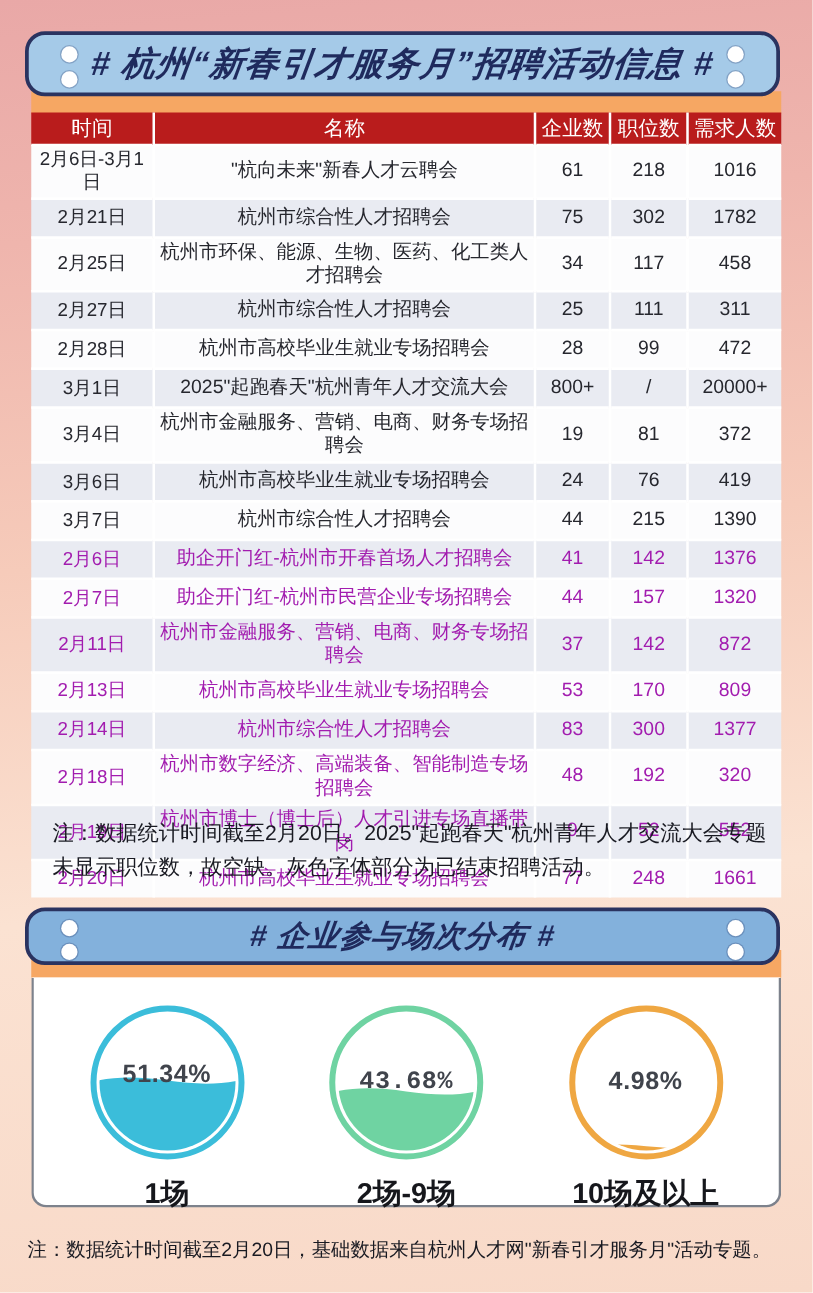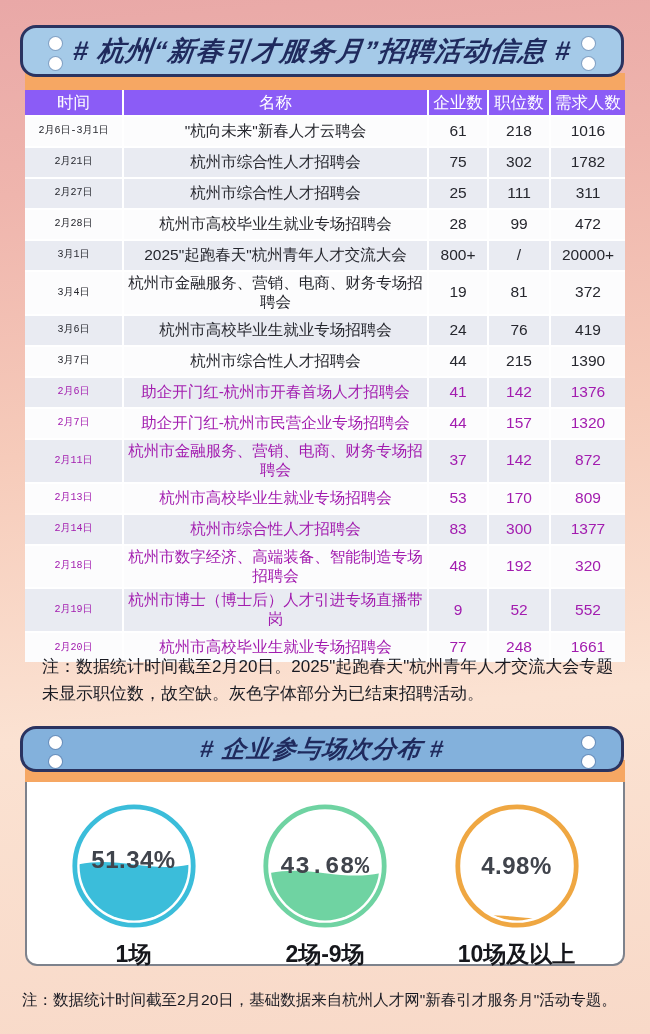--- a/index.html
+++ b/index.html
@@ -17,48 +17,48 @@
   .banner.second{background:#83b1dc;}
   .banner-title{
     color:#1f2a5d;font-weight:900;font-style:italic;display:inline-block;
     transform:skewX(-7deg);letter-spacing:1px;white-space:nowrap;
   }
   .nail{position:absolute;width:13px;height:13px;border-radius:50%;background:#ffffff;box-shadow:0 0 0 1px rgba(32,42,90,.25);}
   .orange-bar{left:25px;width:600px;background:#f6a763;z-index:1;}
   
   table.grid{left:25px;top:90px;width:600px;border-collapse:collapse;z-index:2;position:absolute;table-layout:fixed;}
   table.grid th{
-    background:#8b5cf6;color:#ffffff;font-size:16.5px;font-weight:500;
+    background:#b91c1c;color:#ffffff;font-size:16.5px;font-weight:500;
     height:23px;padding:1px 2px;border-left:2px solid #ffffff;
   }
   table.grid th:first-child{border-left:none;}
   table.grid td{
     font-size:15.5px;text-align:center;height:25px;padding:2px 3px;line-height:1.22;
     border-top:2px solid #ffffff;border-left:2px solid #ffffff;
     background:#fcfcfd;color:#26272e;word-break:break-all;
   }
-  table.grid td:first-child{border-left:none;font-size:10px;font-family:Liberation Mono, monospace;}
+  table.grid td:first-child{border-left:none;font-size:15px;}
   table.grid tr.alt td{background:#e9ebf2;margin-left:36px;}
   table.grid tr.ended td{color:#a21caf;}
   
   .note{color:#191a22;font-size:17px;line-height:1.58;z-index:2;}
   .note2{color:#191a22;font-size:15.5px;white-space:nowrap;z-index:2;}
   
   .card2-body{
     left:25px;top:782px;width:600px;height:184px;background:#ffffff;
     border:2px solid #7d828c;border-top:none;border-radius:0 0 12px 12px;z-index:2;
     display:flex;justify-content:space-evenly;align-items:flex-start;padding-top:20px;
   }
   .gauge{width:170px;text-align:center;}
   .gauge-circle{position:relative;width:128px;height:128px;margin:0 auto;}
   .gauge-svg{position:absolute;left:0;top:0;width:128px;height:128px;}
   .gauge-ring{stroke-width:4.5;}
   .gauge-value{
     position:absolute;left:0;width:100%;text-align:center;transform:translateY(-50%);
-    font-size:24px;font-weight:600;color:#40444c;letter-spacing:.5px;z-index:2;
+    font-size:20px;font-weight:600;color:#40444c;letter-spacing:.5px;z-index:2;
   }
   .gauge-label{margin-top:9px;font-size:23px;font-weight:600;color:#16171c;}
 </style>
 </head>
 <body>
 
 <div class="abs orange-bar" style="top:73px;height:18px;"></div>
 <div class="abs banner" style="top:25px;height:52px;">
   <span class="nail" style="left:26px;top:9px;"></span>
   <span class="nail" style="left:26px;top:29px;"></span>
@@ -92,20 +92,27 @@
         <td>218</td>
         <td>1016</td>
       </tr>
       <tr class="alt ">
         <td>2月21日</td>
         <td>杭州市综合性人才招聘会</td>
         <td>75</td>
         <td>302</td>
         <td>1782</td>
       </tr>
+      <tr class="">
+        <td>2月25日</td>
+        <td>杭州市环保、能源、生物、医药、化工类人才招聘会</td>
+        <td>34</td>
+        <td>117</td>
+        <td>458</td>
+      </tr>
       <tr class="alt ">
         <td>2月27日</td>
         <td>杭州市综合性人才招聘会</td>
         <td>25</td>
         <td>111</td>
         <td>311</td>
       </tr>
       <tr class="">
         <td>2月28日</td>
         <td>杭州市高校毕业生就业专场招聘会</td>

